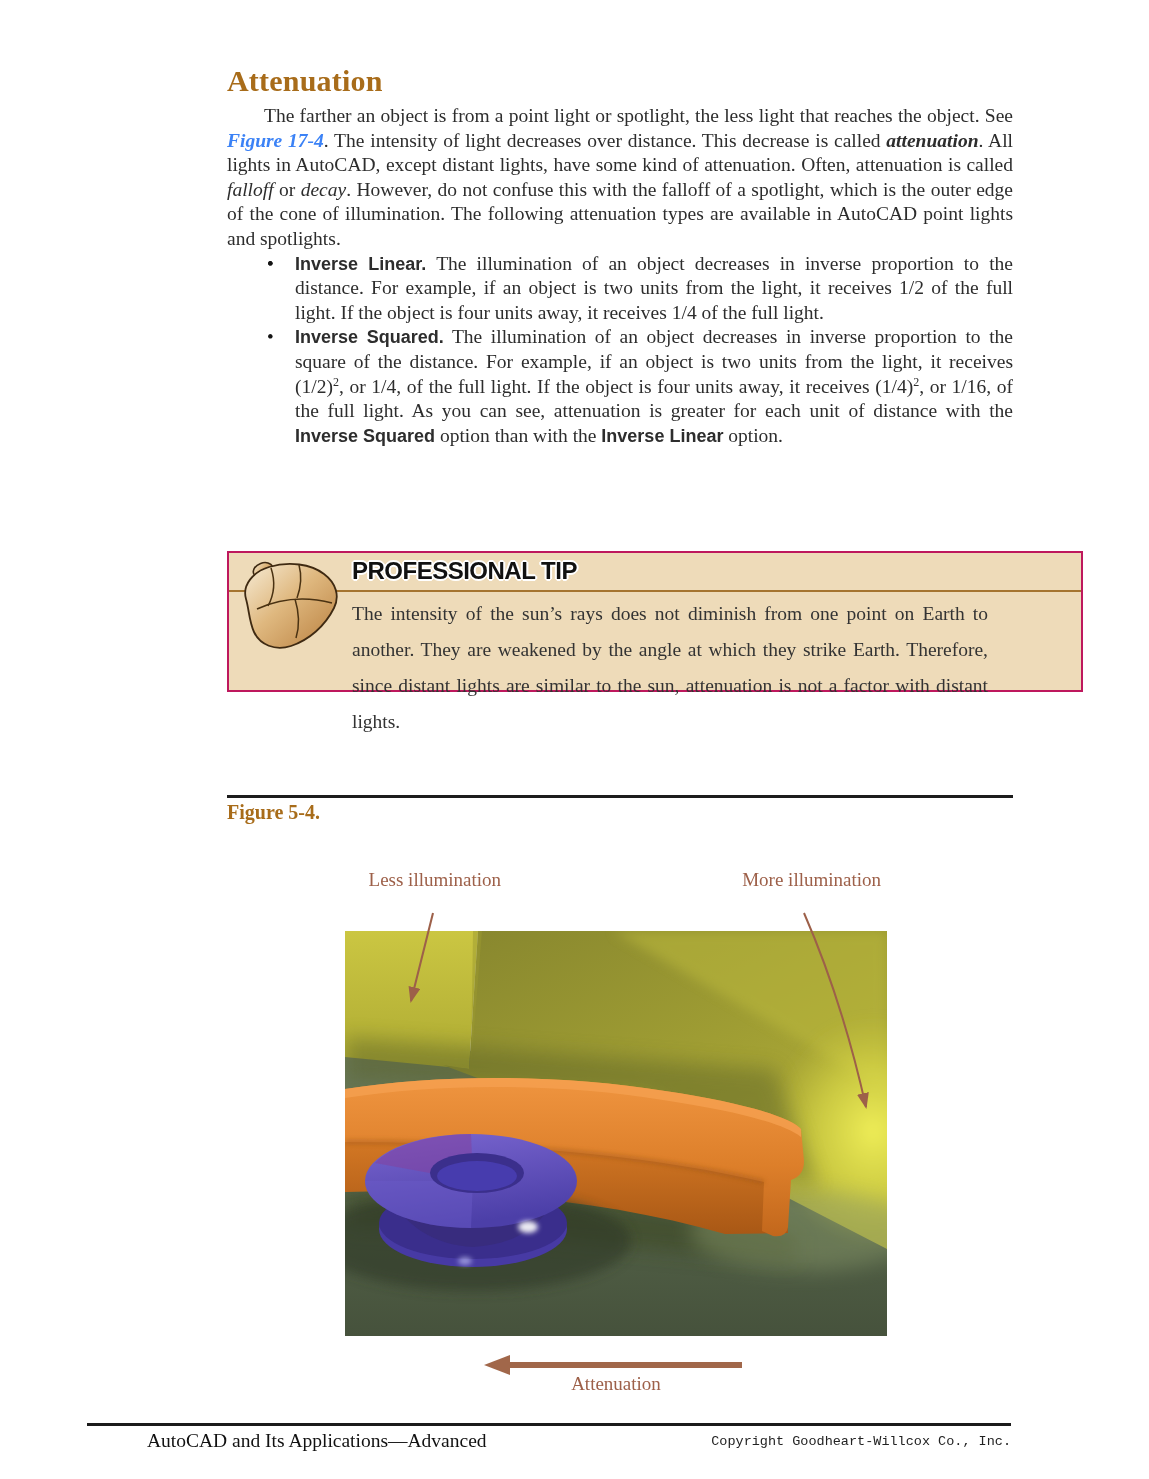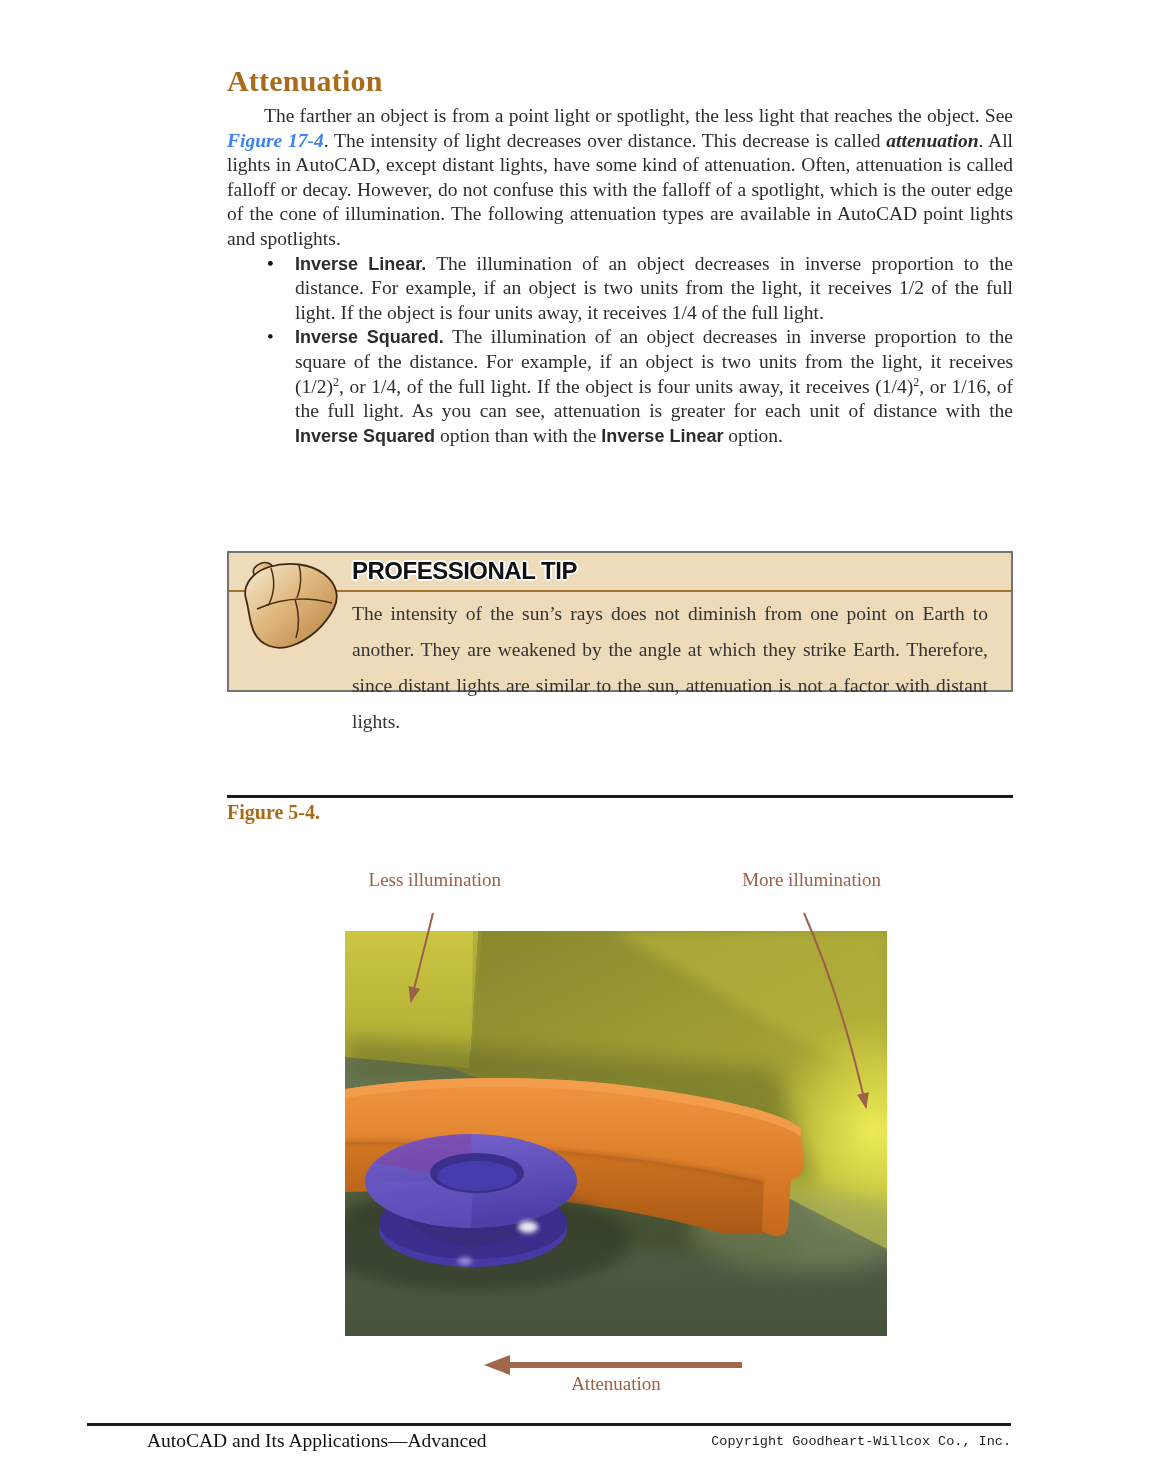--- a/index.html
+++ b/index.html
@@ -25,27 +25,27 @@
   .bodycopy p{margin:0;text-indent:37px;}
   .bodycopy ul{margin:0;padding:0;list-style:none;}
   .bodycopy li{position:relative;padding-left:68px;text-indent:0;}
   .bodycopy li .bullet{
     position:absolute;left:40px;top:0;
     font-size:19px;color:#141414;
   }
   .run-p{}
   .run-b{font-family:"Liberation Sans", sans-serif;font-weight:bold;font-size:18px;}
   .run-bi{font-weight:bold;font-style:italic;}
-  .run-i{}
+  .run-i{font-style:italic;}
   .run-ref{font-weight:bold;color:#3b82f6;font-style:italic;}
   .run-sup{vertical-align:super;font-size:12px;line-height:0;}
   
   .tipbox{
-    position:absolute;left:227px;top:551px;width:786px;height:141px;
-    box-sizing:border-box;border:2px solid #737373;background:#eedbb9;
+    position:absolute;left:227px;top:551px;width:856px;height:141px;
+    box-sizing:border-box;border:2px solid #be185d;background:#eedbb9;
   }
   .tipbox .tip-header{
     position:absolute;left:0;top:0;right:0;height:37px;
     background:linear-gradient(90deg,#b98751 0%,#d9bd93 22%,#f4ead6 55%,#e3c89e 78%,#b5first 0) , linear-gradient(90deg,#b98751 0%,#d9bd93 22%,#f4ead6 55%,#e0c398 80%,#b08049 100%);
     border-bottom:2px solid #a5742f;
   }
   .tipbox .tip-title{
     position:absolute;left:123px;top:4px;
     font-family:"Liberation Sans", sans-serif;
     font-weight:bold;font-size:24px;color:#111111;letter-spacing:-0.5px;

